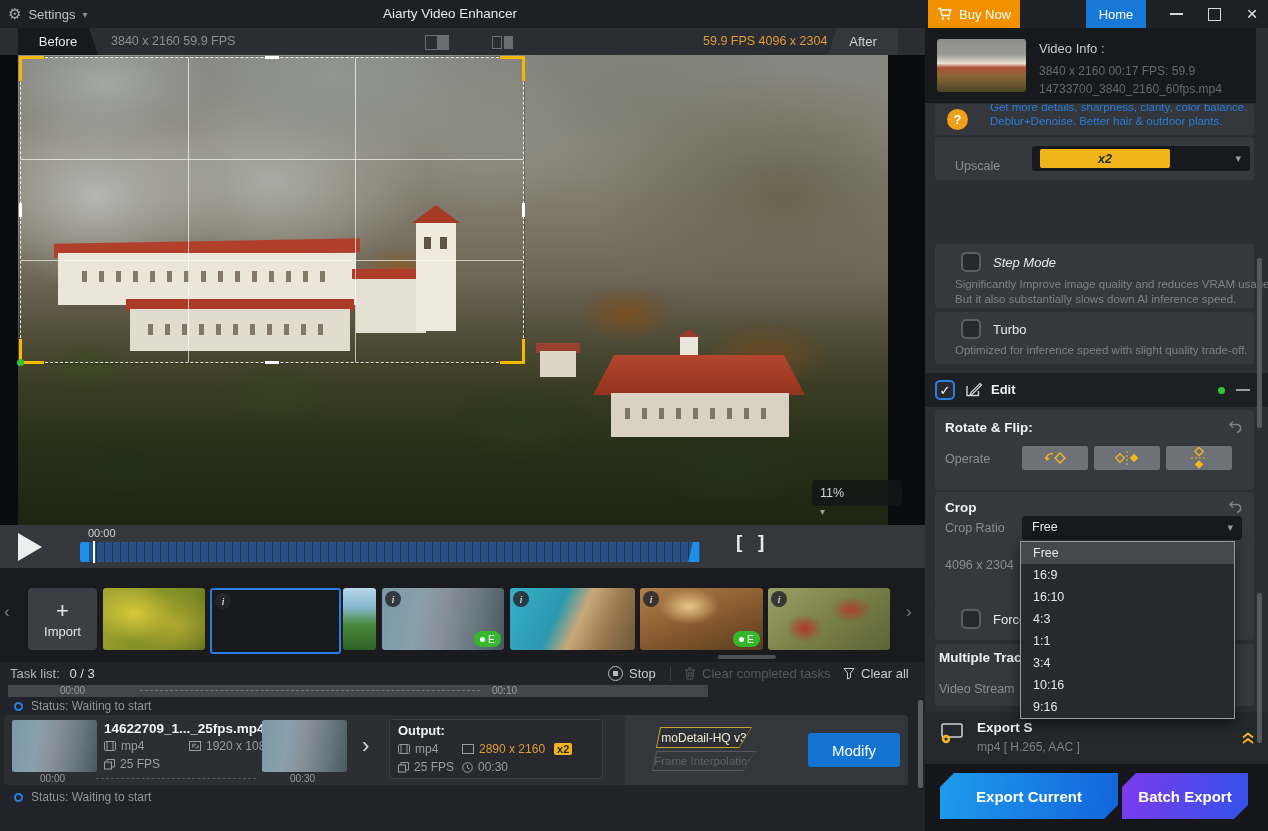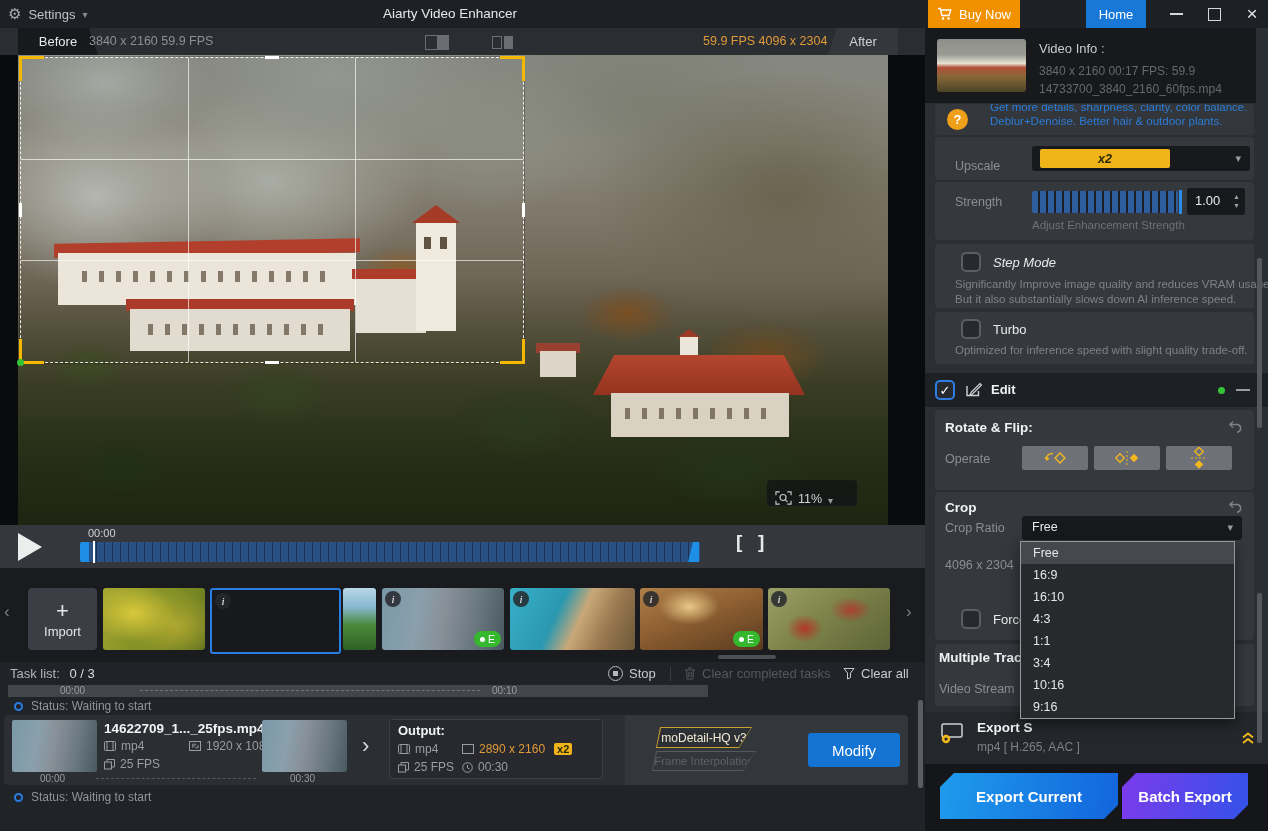--- a/index.html
+++ b/index.html
@@ -17,21 +17,21 @@
   .home-btn{position:absolute;left:1086px;top:0;width:60px;height:28px;background:#1778d8;color:#fff;display:flex;align-items:center;justify-content:center;font-size:13px;}
   .win-min{position:absolute;left:1160px;top:0;width:32px;height:28px;display:flex;align-items:center;justify-content:center;}
   .win-min i{display:block;width:13px;height:2px;background:#d4d6d8;}
   .win-max{position:absolute;left:1198px;top:0;width:32px;height:28px;display:flex;align-items:center;justify-content:center;}
   .win-max i{display:block;width:11px;height:11px;border:1.5px solid #d4d6d8;}
   .win-close{position:absolute;left:1236px;top:0;width:32px;height:28px;display:flex;align-items:center;justify-content:center;color:#e2e4e6;font-size:19px;}
 
   
   .pv-header{position:absolute;left:0;top:28px;width:925px;height:27px;background:#2a2d32;}
   .tab-before{position:absolute;left:18px;top:0;width:80px;height:27px;background:#17191d;color:#e8e9ea;display:flex;align-items:center;justify-content:center;clip-path:polygon(0 0,calc(100% - 9px) 0,100% 100%,0 100%);}
-  .src-meta{position:absolute;left:89px;top:0;height:27px;line-height:27px;color:#8d9094;font-size:12.5px;}
+  .src-meta{position:absolute;left:111px;top:0;height:27px;line-height:27px;color:#8d9094;font-size:12.5px;}
   .split1{position:absolute;left:425px;top:7px;width:22px;height:13px;border:1.5px solid #6a6e72;}
   .split1 i{position:absolute;right:0;top:0;width:50%;height:100%;background:#6a6e72;}
   .split2{position:absolute;left:492px;top:8px;display:flex;gap:2px;}
   .split2 .o{width:8px;height:11px;border:1.5px solid #6a6e72;}
   .split2 .f{width:9px;height:13px;background:#6a6e72;}
   .out-meta{position:absolute;left:703px;top:0;height:27px;line-height:27px;color:#e09a3a;font-size:12.5px;}
   .tab-after{position:absolute;left:828px;top:0;width:70px;height:27px;background:#34383d;color:#cfd2d5;display:flex;align-items:center;justify-content:center;clip-path:polygon(9px 0,100% 0,100% 100%,0 100%);}
 
   
   .stage{position:absolute;left:0;top:55px;width:925px;height:470px;background:#0a0b0d;}
@@ -76,21 +76,21 @@
   .crop .gv{position:absolute;top:0;width:1px;height:100%;background:rgba(255,255,255,.65);}
   .crop .gh{position:absolute;left:0;height:1px;width:100%;background:rgba(255,255,255,.65);}
   .corner{position:absolute;width:22px;height:22px;}
   .corner.tl{left:-2px;top:-2px;border-left:3px solid #f5b800;border-top:3px solid #f5b800;}
   .corner.tr{right:-2px;top:-2px;border-right:3px solid #f5b800;border-top:3px solid #f5b800;}
   .corner.bl{left:-2px;bottom:-2px;border-left:3px solid #f5b800;border-bottom:3px solid #f5b800;}
   .corner.br{right:-2px;bottom:-2px;border-right:3px solid #f5b800;border-bottom:3px solid #f5b800;}
   .handle-h{position:absolute;width:14px;height:3px;background:#fff;left:50%;margin-left:-7px;}
   .handle-v{position:absolute;width:3px;height:14px;background:#fff;top:50%;margin-top:-7px;}
   .crop-dot{position:absolute;left:-4px;bottom:-4px;width:7px;height:7px;border-radius:50%;background:#35c435;}
-  .zoom-ctl{position:absolute;left:767px;top:425px;width:90px;height:26px;background:rgba(18,20,23,.78);border-radius:4px;display:flex;align-items:flex-end;gap:6px;padding:0 8px;box-sizing:border-box;color:#d2d4d6;font-size:12.5px;}
+  .zoom-ctl{position:absolute;left:812px;top:425px;width:90px;height:26px;background:rgba(18,20,23,.78);border-radius:4px;display:flex;align-items:flex-start;gap:6px;padding:0 8px;box-sizing:border-box;color:#d2d4d6;font-size:12.5px;flex-direction:column;}
 
   
   .pb{position:absolute;left:0;top:525px;width:925px;height:43px;background:#34373c;}
   .play{position:absolute;left:18px;top:8px;width:0;height:0;border-left:24px solid #eceded;border-top:14px solid rgba(0,0,0,0);border-bottom:14px solid rgba(0,0,0,0);}
   .pb-time{position:absolute;left:88px;top:2px;font-size:11px;color:#cfd2d5;}
   .tl-track{position:absolute;left:80px;top:17px;width:620px;height:20px;border-radius:2px;background:#2a5183;background-image:repeating-linear-gradient(90deg,rgba(10,14,20,.45) 0 1px,rgba(0,0,0,0) 1px 8px);}
   .tl-start{position:absolute;left:80px;top:17px;width:9px;height:20px;background:#1e8fe6;border-radius:2px 0 0 2px;}
   .tl-cursor{position:absolute;left:93px;top:16px;width:2px;height:22px;background:#fff;}
   .tl-end{position:absolute;left:688px;top:17px;width:11px;height:20px;background:#1e8fe6;clip-path:polygon(45% 0,100% 0,100% 100%,0 100%);}
   .trim{position:absolute;top:6px;color:#e8e9ea;font-size:19px;font-weight:bold;}
@@ -492,30 +492,20 @@
     <div class="qmark" style="top:81px;">?</div>
 
     <div class="box upscale">
       <div class="lab" style="top:22px;">Upscale</div>
       <div class="sel up-sel">
         <div class="pill">x2</div>
         <span class="sel-caret">▾</span>
       </div>
     </div>
 
-    <div class="box strength">
-      <div class="lab" style="top:13px;">Strength</div>
-      <div class="slider"></div>
-      <div class="slider-cap"></div>
-      <div class="spin">
-        <span class="v">1.00</span>
-        <span class="ar"><span>▲</span><br><span>▼</span></span>
-      </div>
-      <div class="str-cap">Adjust Enhancement Strength</div>
-    </div>
 
     <div class="box step">
       <div class="cb" style="left:26px;top:8px;"></div>
       <div class="opt-label" style="left:58px;top:11px;font-style:italic;">Step Mode</div>
       <div class="desc" style="top:34px;">Significantly Improve image quality and reduces VRAM usage,</div>
       <div class="desc" style="top:49px;">But it also substantially slows down AI inference speed.</div>
     </div>
 
     <div class="box turbo">
       <div class="cb" style="left:26px;top:7px;"></div>

